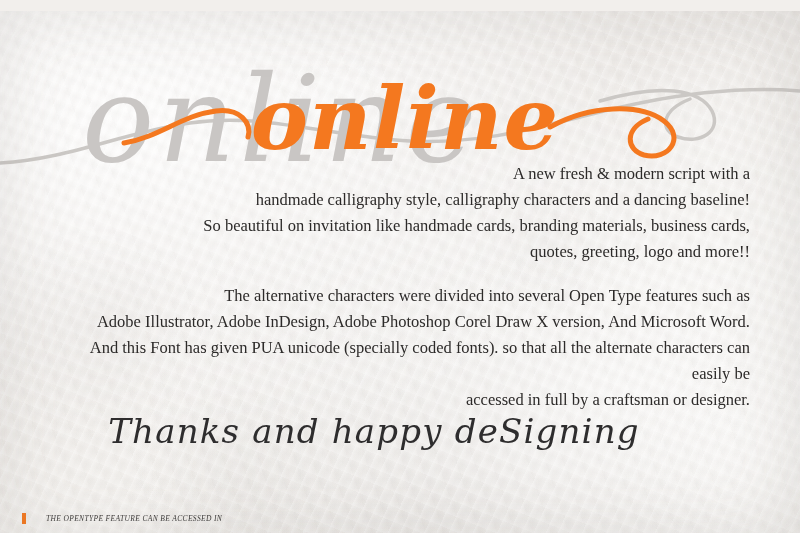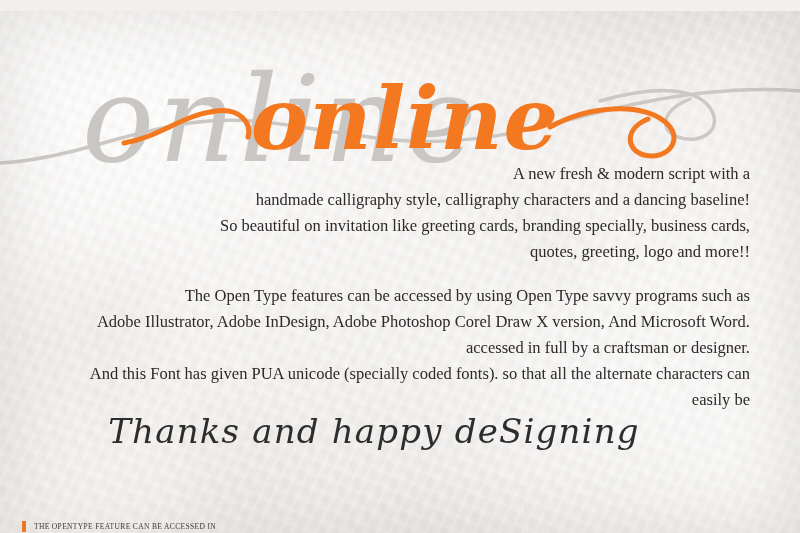--- a/index.html
+++ b/index.html
@@ -132,24 +132,25 @@
     font-style: italic;
     font-size: 34px;
     letter-spacing: 1.2px;
     white-space: nowrap;
     user-select: none;
   }
 
   .footnote {
     position: absolute;
     left: 22px;
-    bottom: 12px;
+    bottom: 20px;
     display: flex;
     align-items: stretch;
-    gap: 8px;
+    gap: 20px;
+    font-style: italic;
   }
   .footnote-bar {
     width: 4px;
     background: #f4781f;
     flex: 0 0 4px;
   }
   .footnote-text {
     font-family: "Liberation Serif", serif;
     font-size: 7.5px;
     line-height: 11px;
@@ -186,27 +187,27 @@
   <svg class="headline-swash" viewBox="0 0 570 120" xmlns="http://www.w3.org/2000/svg">
     <path d="M4 72 C 40 66, 62 44, 96 40 C 120 37, 132 52, 128 66" fill="none" stroke="#f4781f" stroke-width="5" stroke-linecap="round"></path>
     <path d="M430 56 C 470 34, 520 32, 544 50 C 566 67, 548 90, 524 84 C 506 79, 504 58, 528 48" fill="none" stroke="#f4781f" stroke-width="5" stroke-linecap="round"></path>
   </svg>
 
   <div class="headline">online</div>
 
   <div class="body-copy">
     <p>A new fresh &amp; modern script with a</p>
     <p>handmade calligraphy style, calligraphy characters and a dancing baseline!</p>
-    <p>So beautiful on invitation like greeting cards, branding specially, business cards,</p>
+    <p>So beautiful on invitation like handmade cards, branding materials, business cards,</p>
     <p>quotes, greeting, logo and more!!</p>
     <div class="para-gap"></div>
-    <p>The Open Type features can be accessed by using Open Type savvy programs such as</p>
+    <p>The alternative characters were divided into several Open Type features such as</p>
     <p>Adobe Illustrator, Adobe InDesign, Adobe Photoshop Corel Draw X version, And Microsoft Word.</p>
+    <p>And this Font has given PUA unicode (specially coded fonts). so that all the alternate characters can easily be</p>
     <p>accessed in full by a craftsman or designer.</p>
-    <p>And this Font has given PUA unicode (specially coded fonts). so that all the alternate characters can easily be</p>
   </div>
 
   <div class="thanks">Thanks and happy deSigning</div>
 
   <div class="footnote">
     <div class="footnote-bar"></div>
     <div class="footnote-text">
       <div>THE OPENTYPE FEATURE CAN BE ACCESSED IN</div>
     </div>
   </div>

